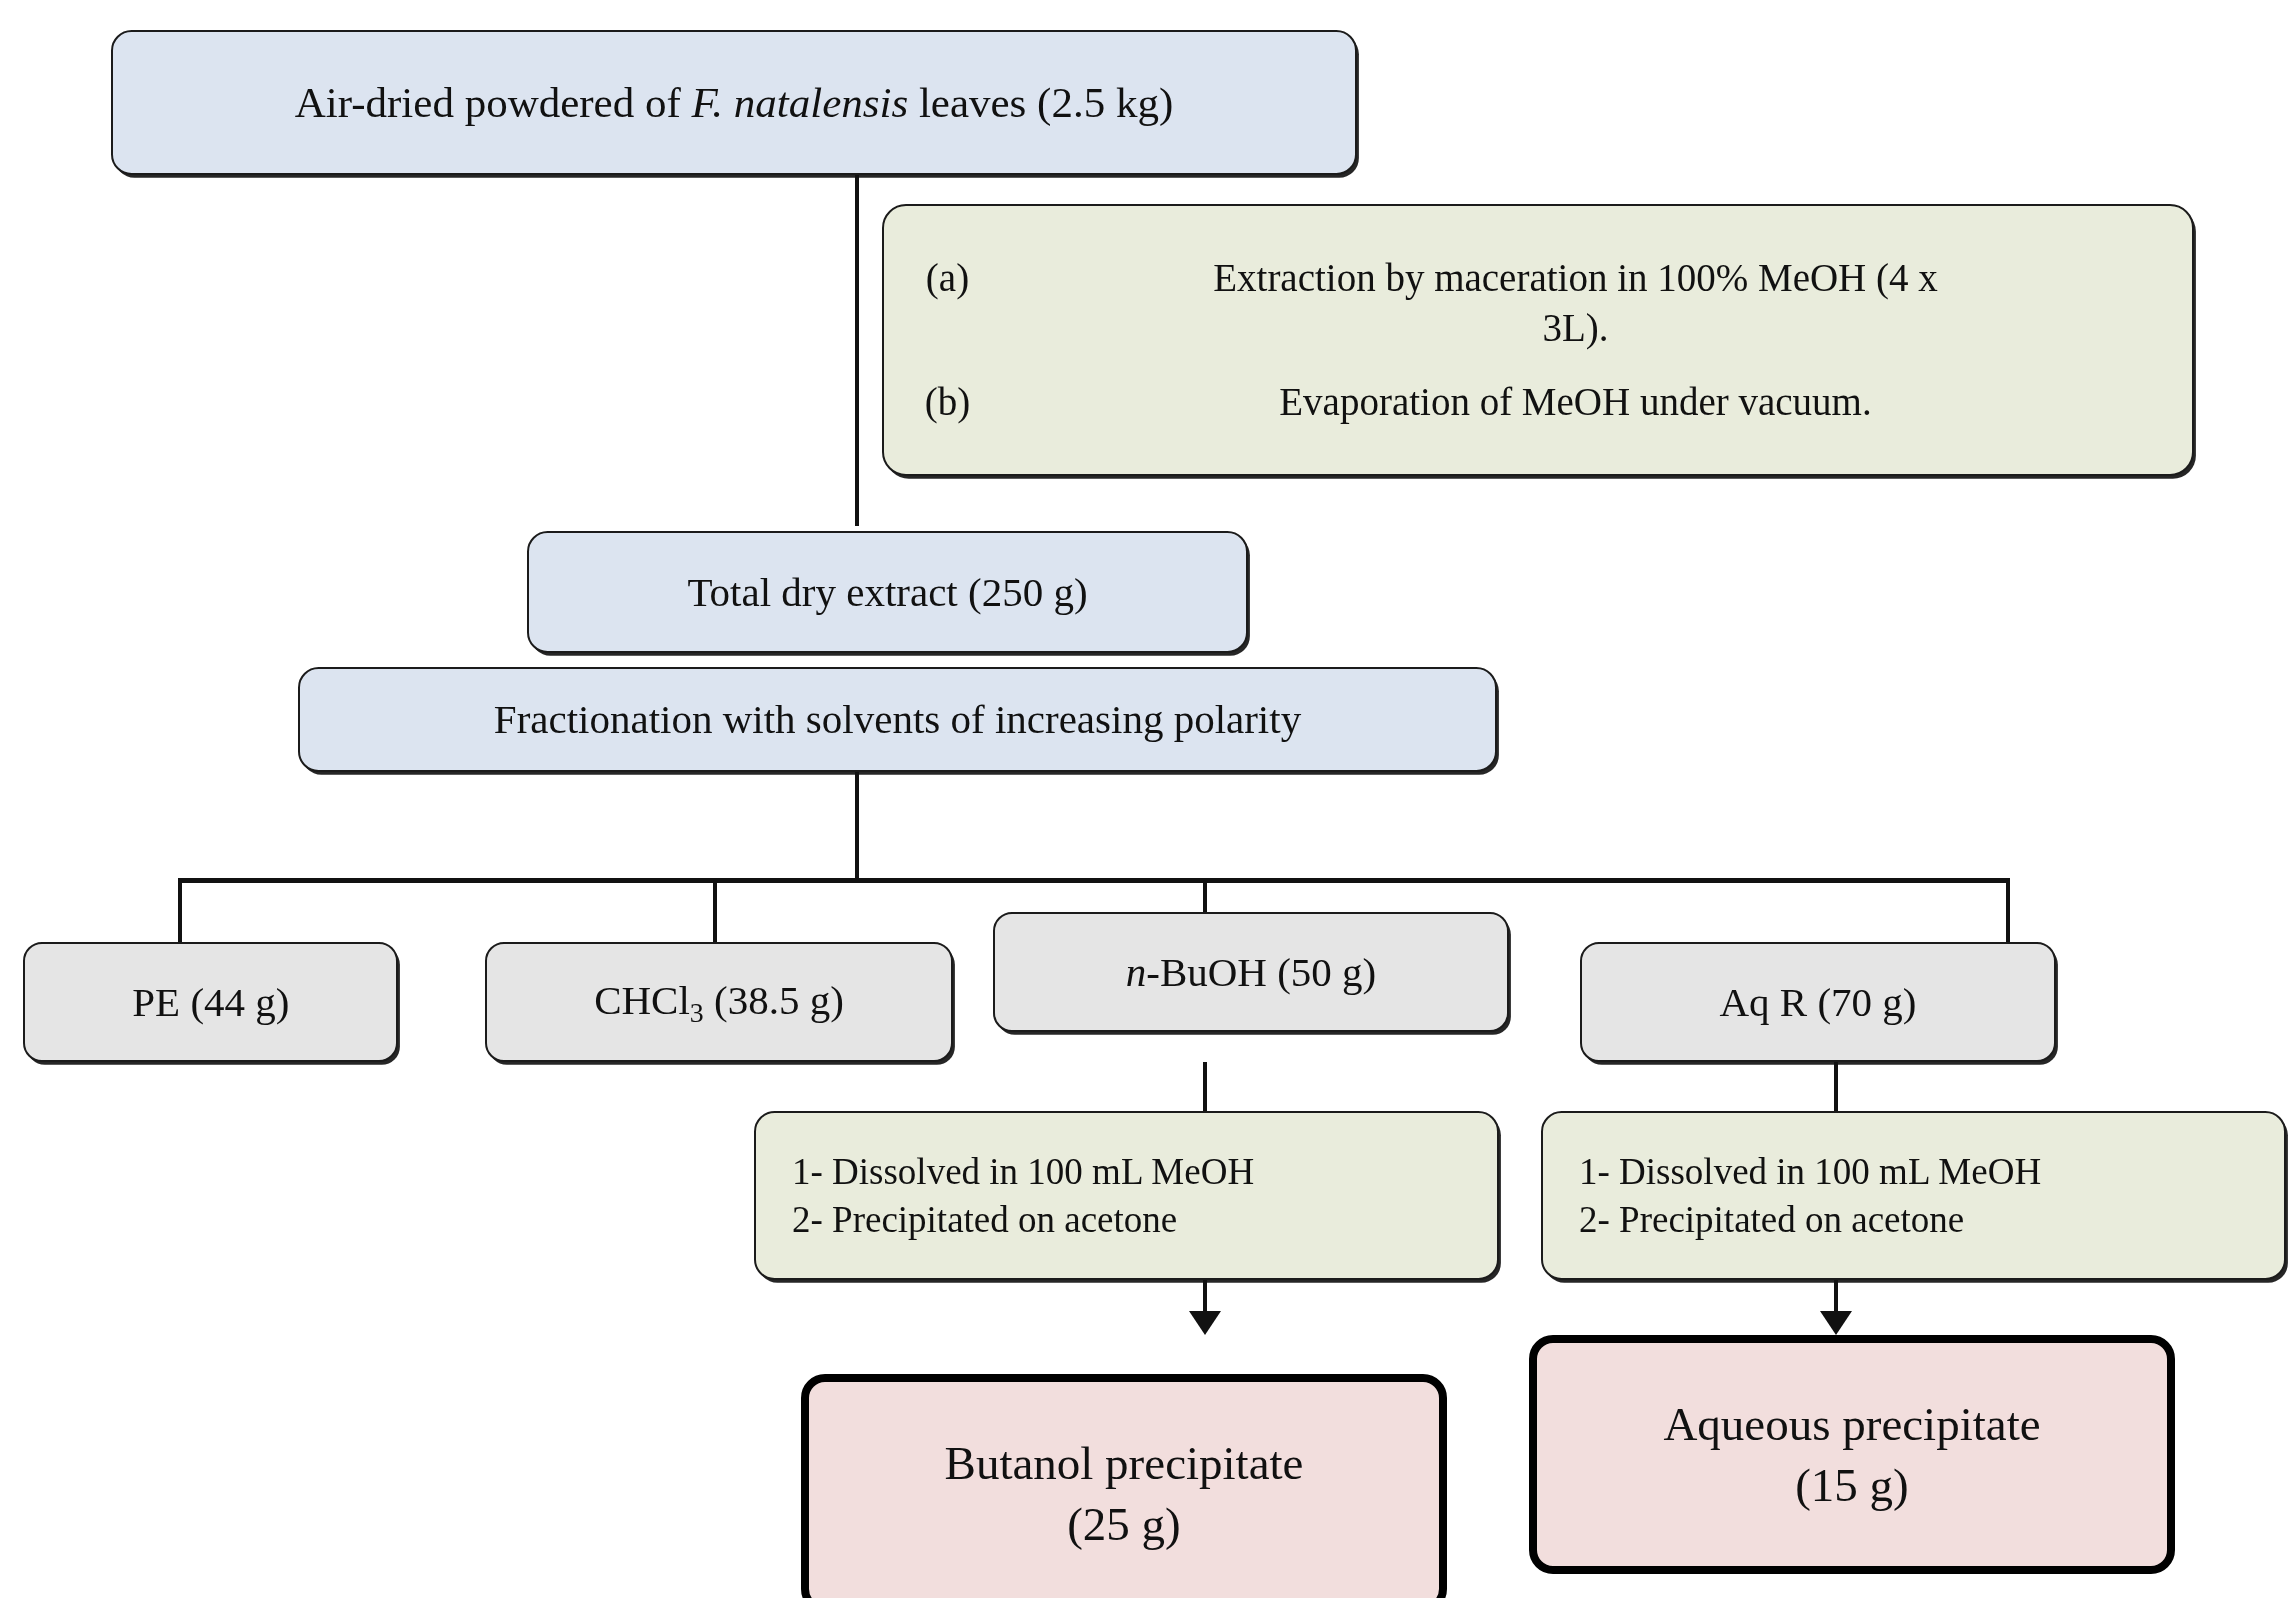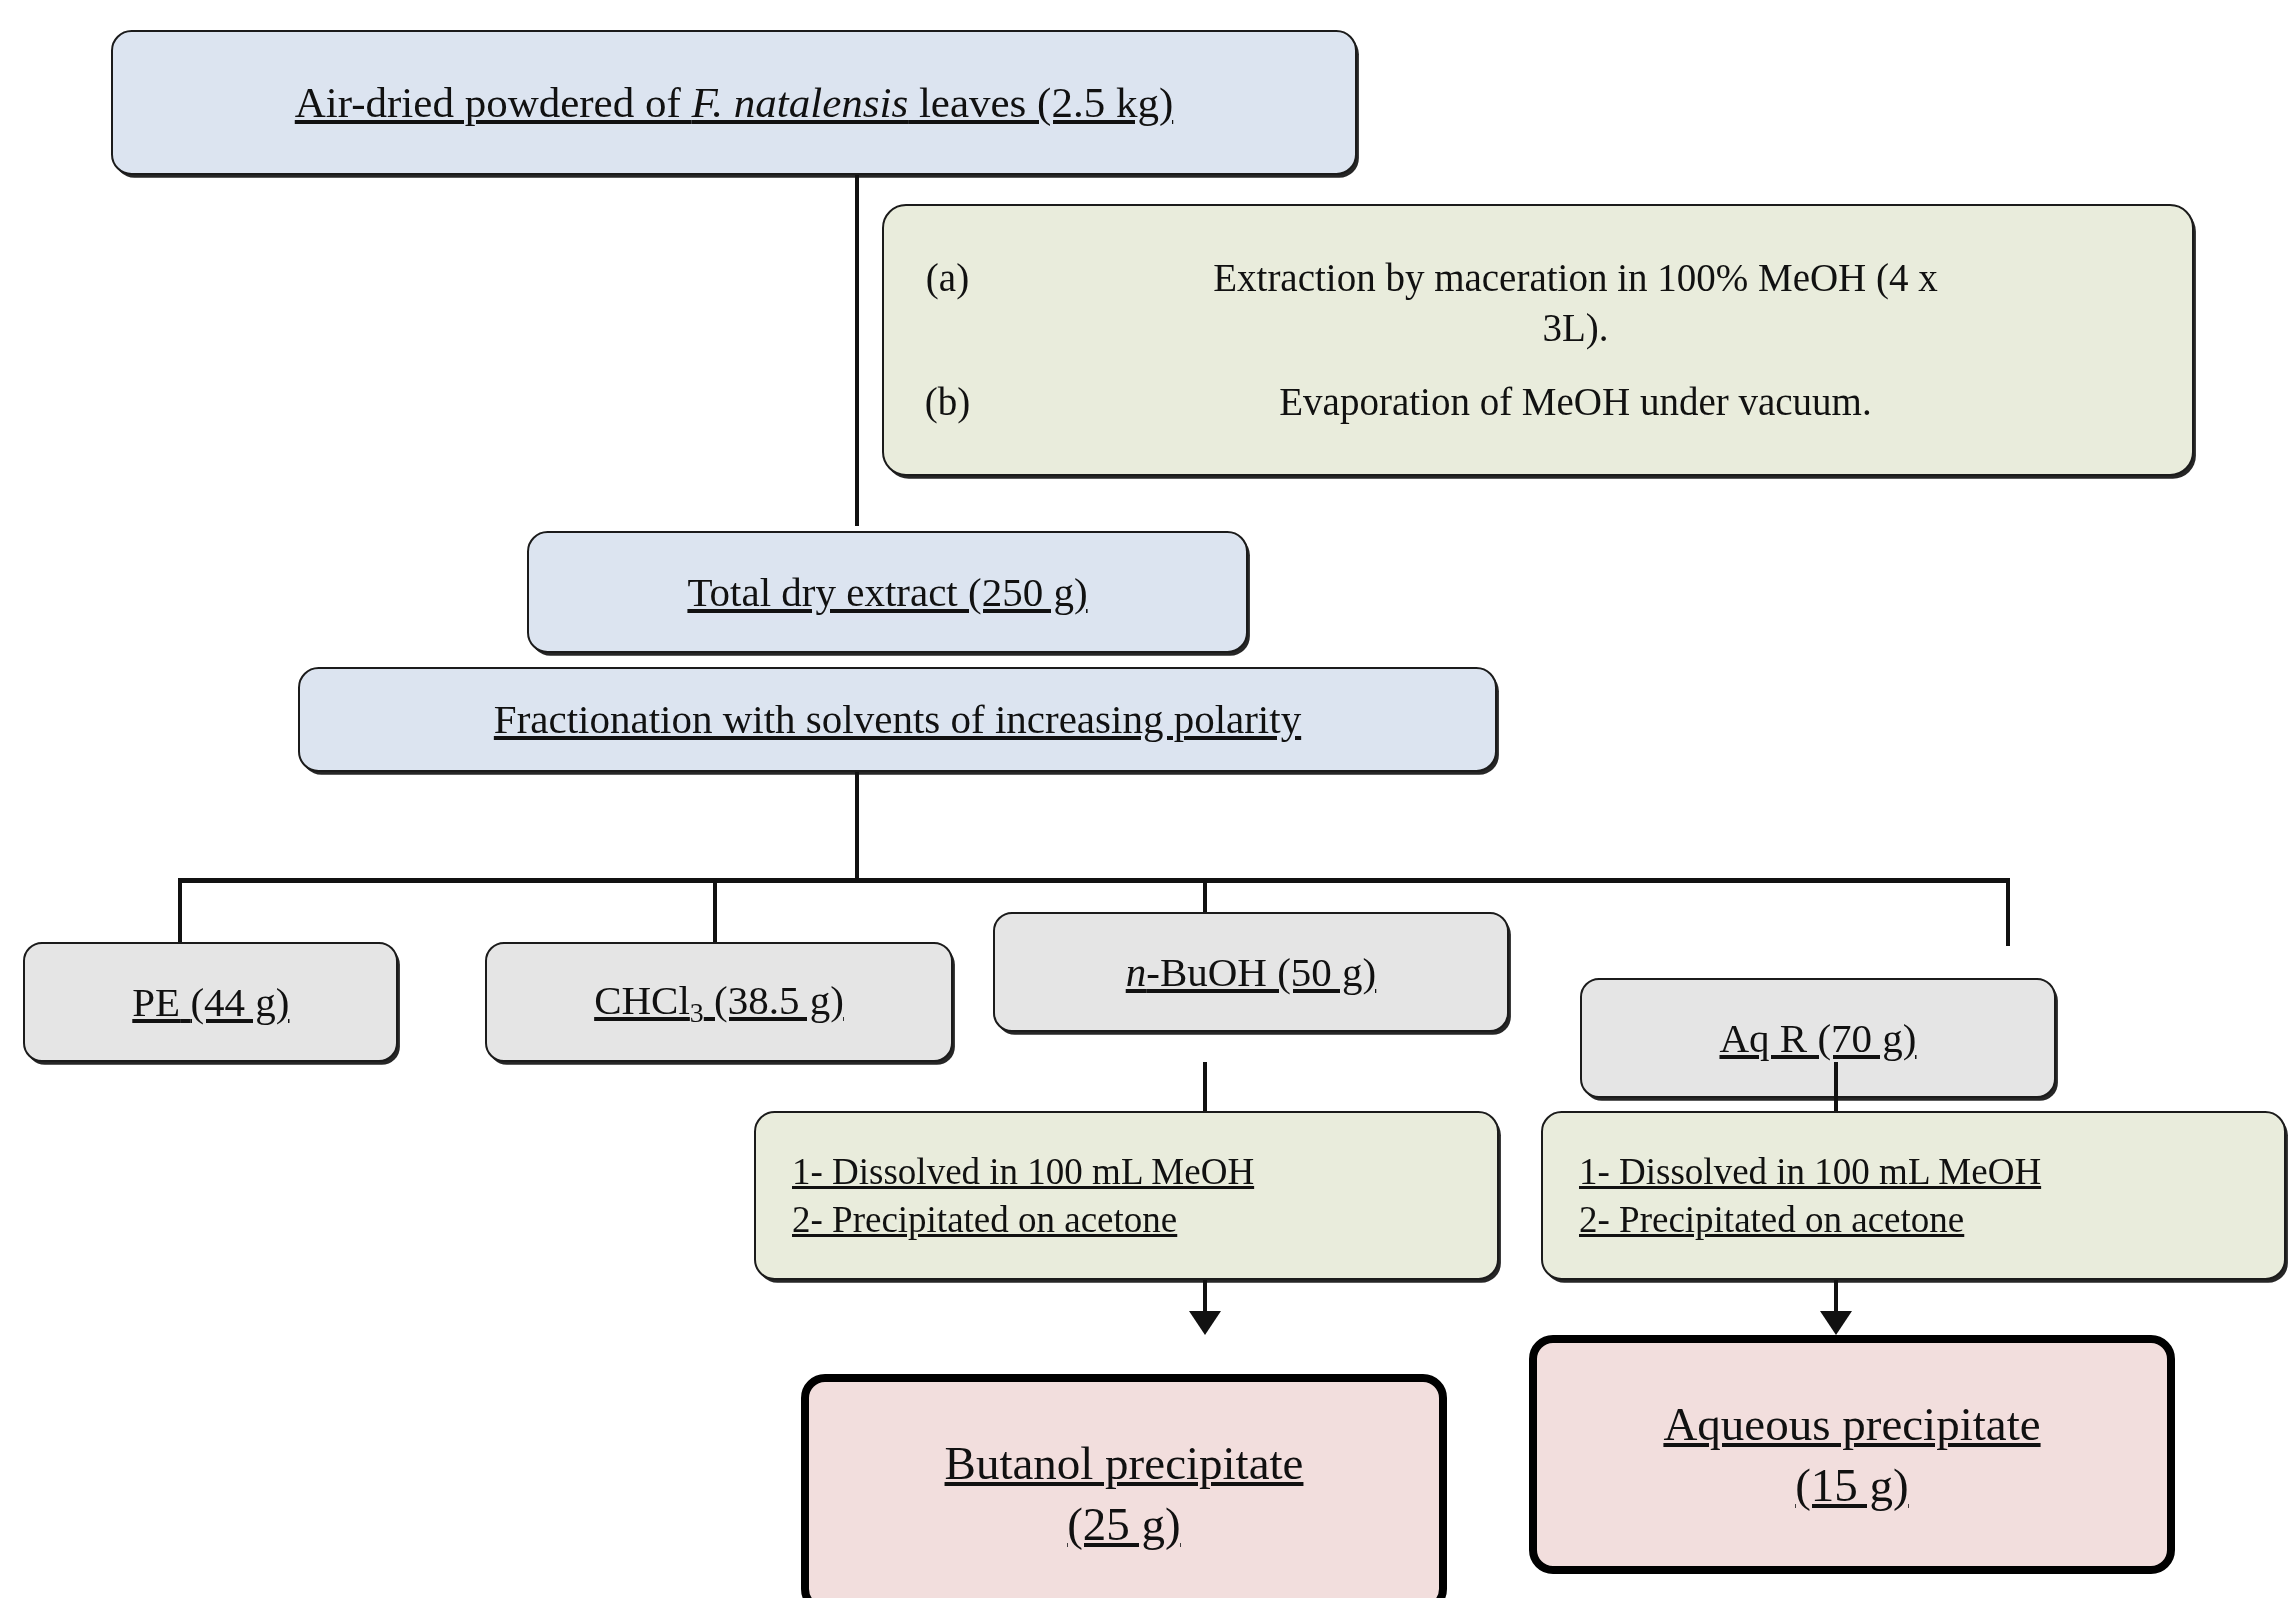--- a/index.html
+++ b/index.html
@@ -46,21 +46,21 @@
     border-radius: 19px;
     box-shadow: 2.8px 3.7px 0 -0.9px rgba(0,0,0,0.85);
   }
   
   .node.pink {
     background: #f2dedd;
     border: 8.4px solid #000000;
     border-radius: 24px;
   }
 
-  .node .txt { display: block; width: 100%; padding: 0 17px; text-decoration: underline; }
+  .node .txt { display: block; width: 100%; padding: 0 17px; }
   .node .txt.left { text-align: left; }
 
   .fs-top     { font-size: 43px; }
   .fs-body    { font-size: 41px; }
   .fs-green   { font-size: 39px; }
   .fs-greensm { font-size: 37px; }
   .fs-frac    { font-size: 41px; }
   .fs-pink    { font-size: 47px; }
 
   .it { font-style: italic; }
@@ -141,21 +141,21 @@
   </div>
 
   <div class="node orange" style="left:485px; top:942px; width:468px; height:120px;">
     <span class="txt fs-frac"><span>CHCl</span><sub>3</sub><span> (38.5 g)</span></span>
   </div>
 
   <div class="node orange" style="left:993px; top:912px; width:516px; height:120px;">
     <span class="txt fs-frac"><span class="it">n</span><span>-BuOH (50 g)</span></span>
   </div>
 
-  <div class="node orange" style="left:1580px; top:942px; width:476px; height:120px;margin-top:36px;">
+  <div class="node orange" style="left:1580px; top:942px; width:476px; height:120px;">
     <span class="txt fs-frac">Aq R (70 g)</span>
   </div>
 
   <div class="edge v" style="left:1203px; top:1062px; height:50px;"></div>
   <div class="edge v" style="left:1834px; top:1062px; height:50px;"></div>
 
   <div class="node green" style="left:754px; top:1111px; width:745px; height:169px; border-radius:20.6px;">
     <div class="txt left fs-greensm" style="padding-left:36px;">
       <div>1- Dissolved in 100 mL MeOH</div>
       <div>2- Precipitated on acetone</div>

